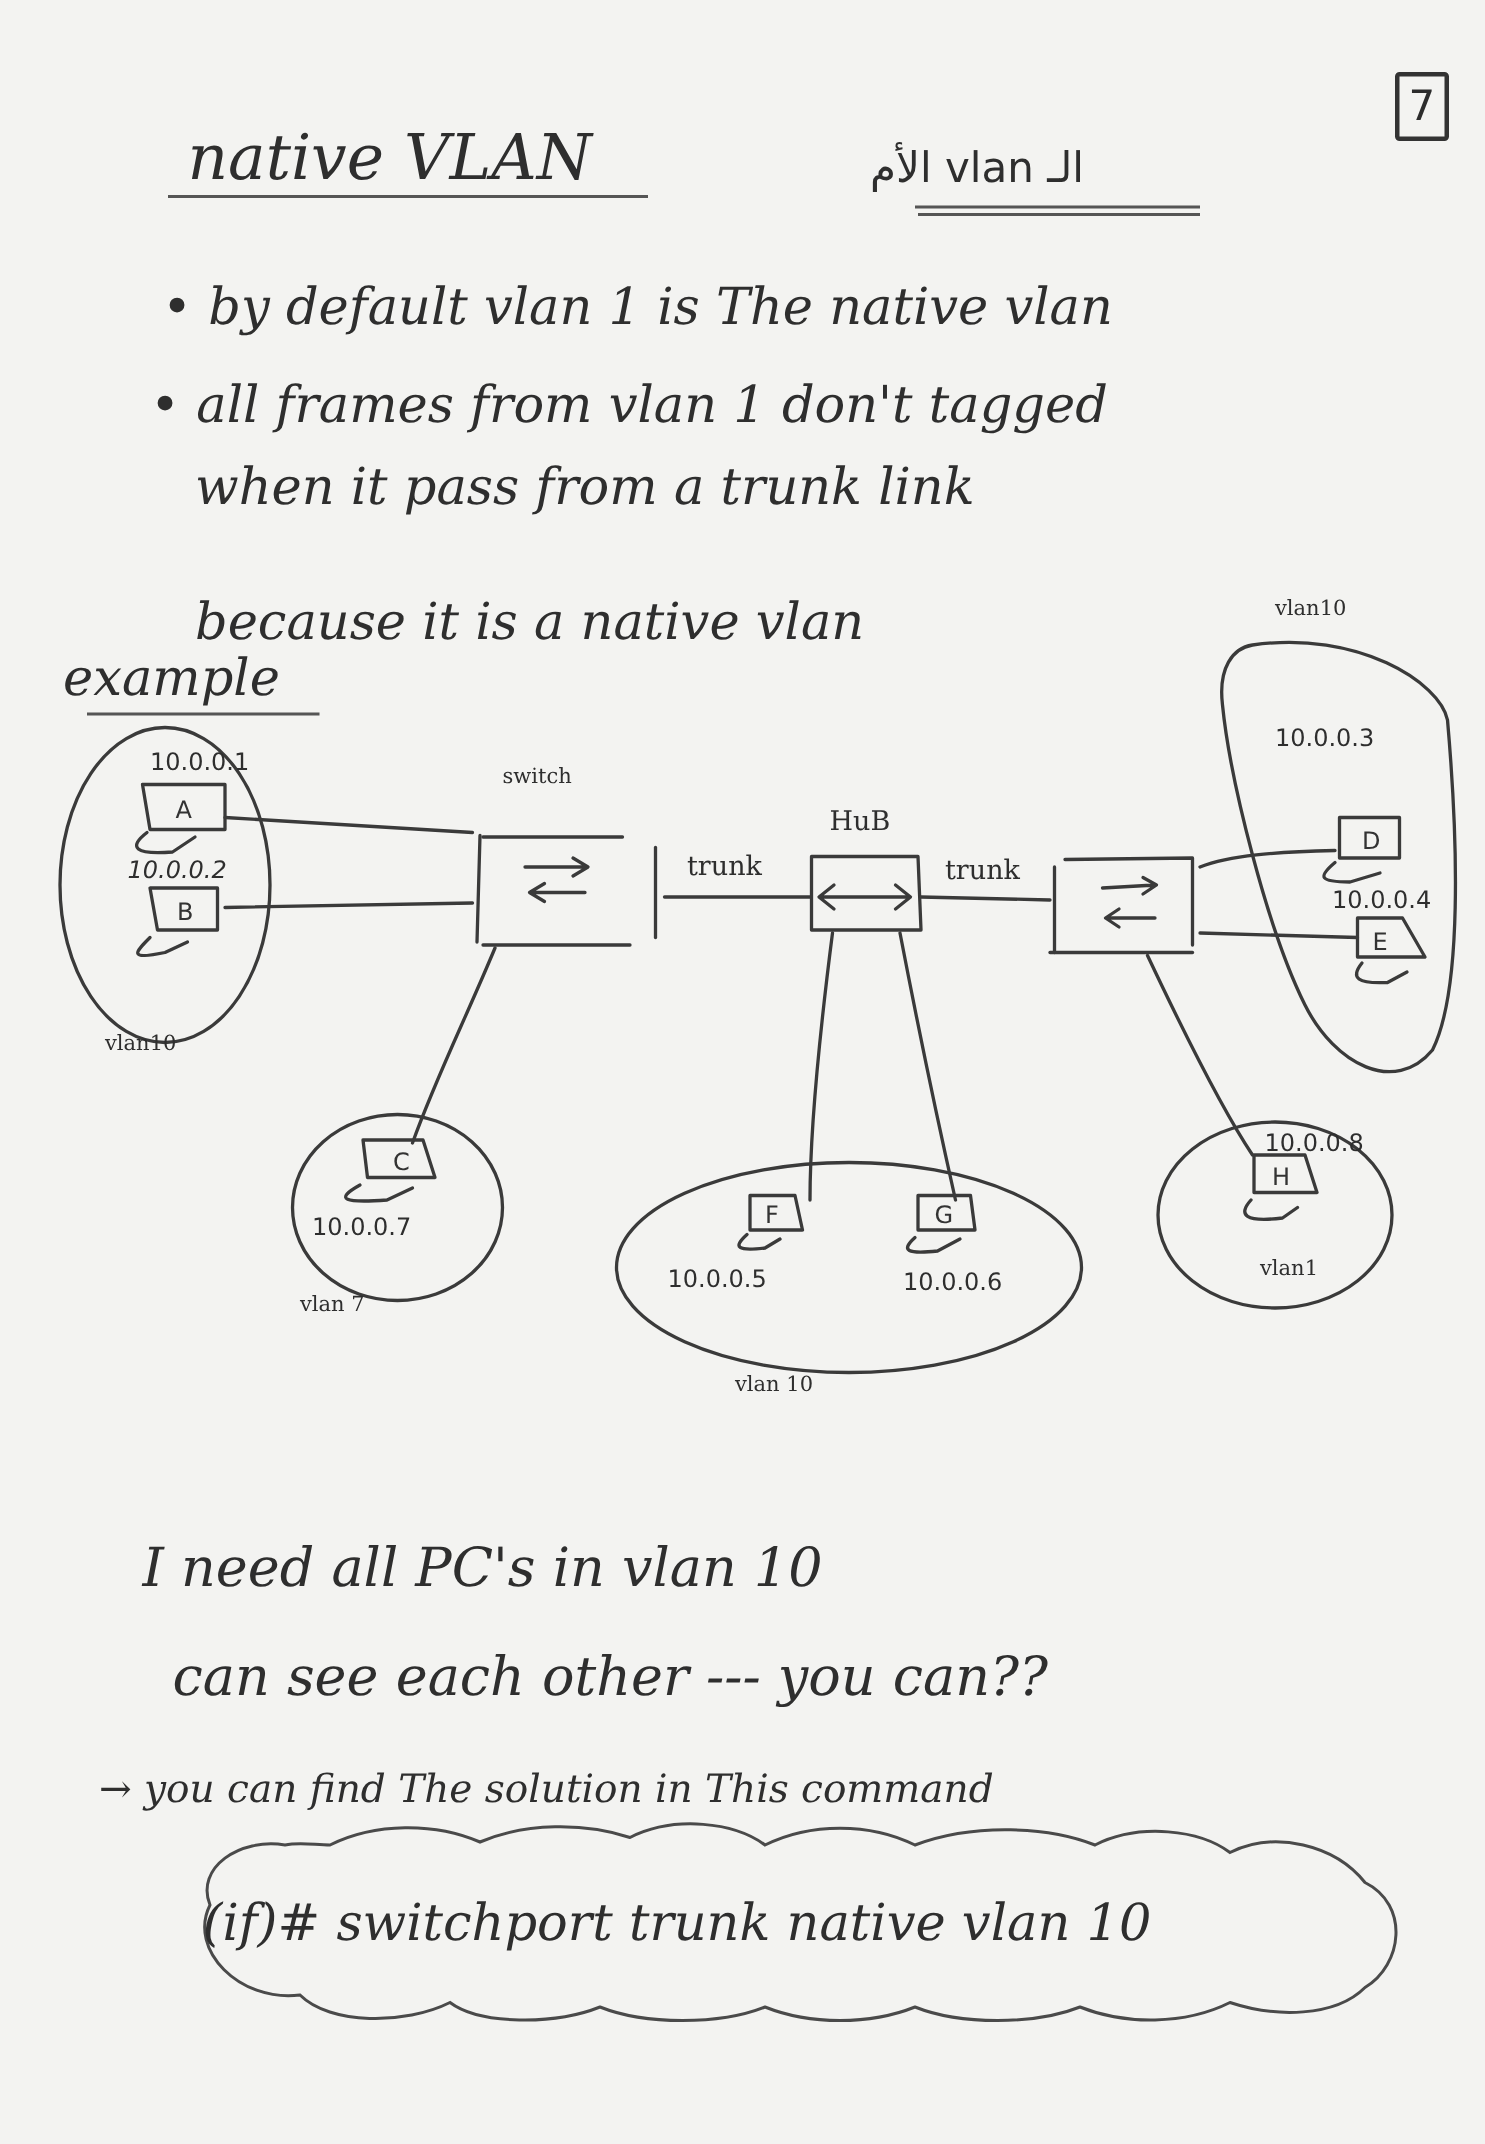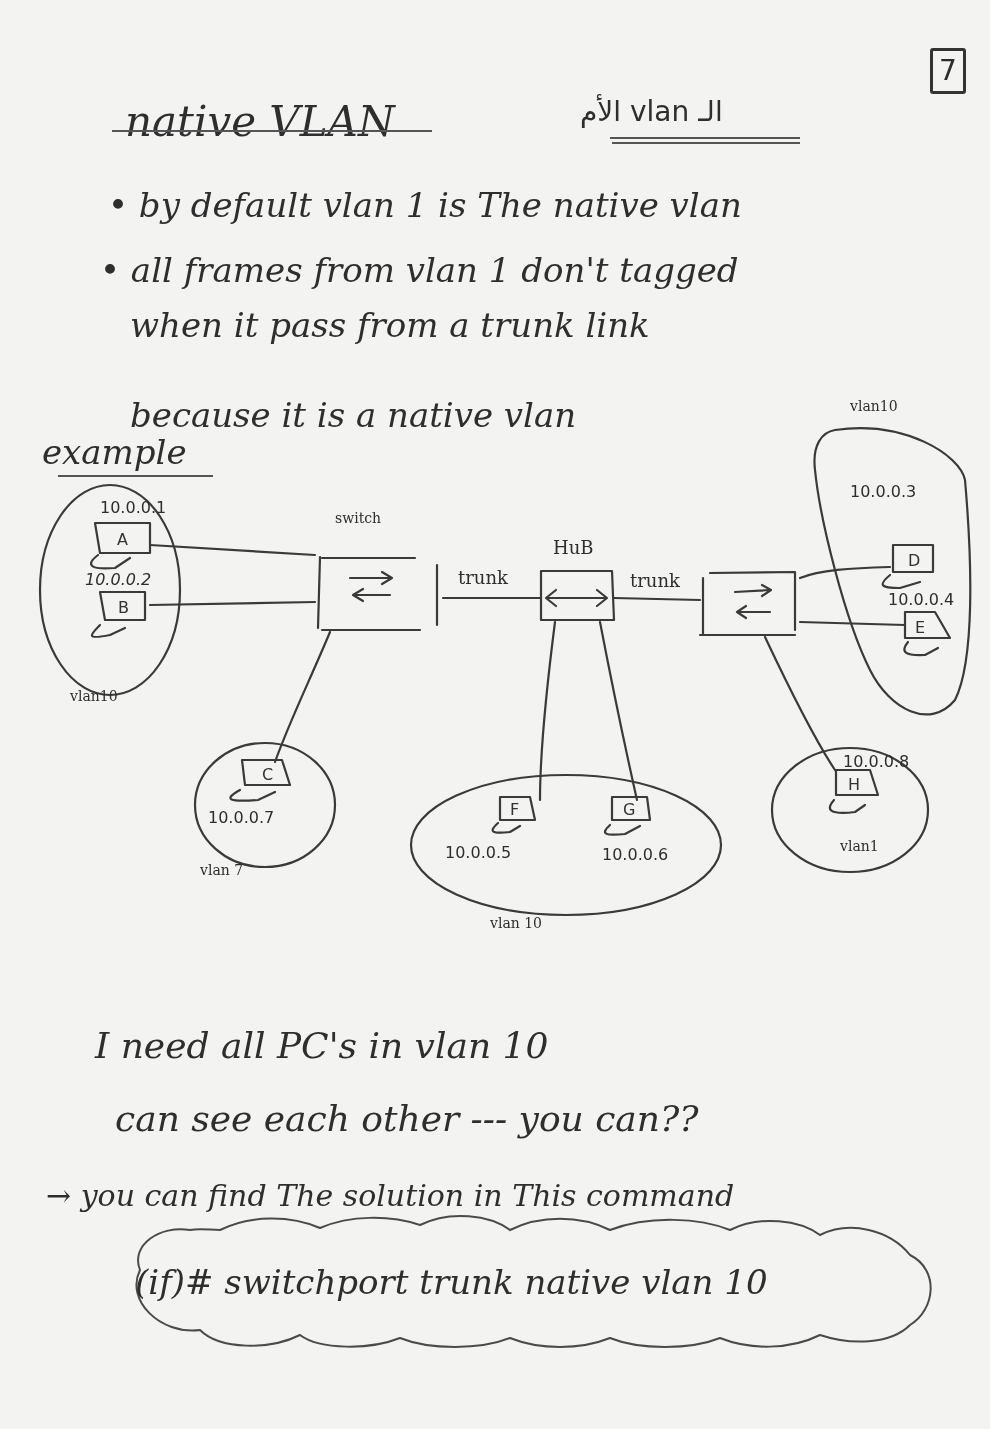--- a/index.html
+++ b/index.html
@@ -22,21 +22,21 @@
     border:3px solid #333; border-radius:3px;
     font-family:"DejaVu Sans", sans-serif; font-size:28px; text-align:center; line-height:40px;
   }
   .pc-label { font-family:"DejaVu Sans", sans-serif; font-size:16px; fill:#333; }
 </style>
 </head>
 <body>
 
 <div class="pagebox">7</div>
 
-<div class="hand title" style="left:125px;top:80px;margin-top:17px;">native VLAN</div>
+<div class="hand title" style="left:125px;top:80px;">native VLAN</div>
 <div class="u1" style="left:112px;top:130px;width:320px;"></div>
 
 <div class="hand" style="left:580px;top:95px;font-size:28px;font-style:normal;font-family:'DejaVu Sans',sans-serif;" dir="rtl">الـ vlan الأم</div>
 <div class="u1" style="left:610px;top:137px;width:190px;"></div>
 <div class="u1" style="left:612px;top:142px;width:188px;"></div>
 
 <div class="hand body-line" style="left:108px;top:185px;">• by default vlan 1 is The native vlan</div>
 <div class="hand body-line" style="left:100px;top:250px;">• all frames from vlan 1 don't tagged</div>
 <div class="hand body-line" style="left:130px;top:305px;">when it pass from a trunk link</div>
 <div class="hand body-line" style="left:130px;top:355px;margin-top:40px;">because it is a native vlan</div>
@@ -157,20 +157,20 @@
 <div class="hand ip" style="left:843px;top:752px;">10.0.0.8</div>
 
 <div class="hand label" style="left:70px;top:688px;font-style:normal;">vlan10</div>
 <div class="hand label" style="left:850px;top:398px;font-style:normal;">vlan10</div>
 <div class="hand label" style="left:200px;top:862px;font-style:normal;">vlan 7</div>
 <div class="hand label" style="left:490px;top:915px;font-style:normal;">vlan 10</div>
 <div class="hand label" style="left:840px;top:838px;font-style:normal;">vlan1</div>
 
 <div class="hand body-line" style="left:95px;top:1025px;font-size:36px;">I need all PC's in vlan 10</div>
 <div class="hand body-line" style="left:115px;top:1098px;font-size:36px;">can see each other --- you can??</div>
-<div class="hand body-line" style="left:46px;top:1178px;font-size:30px;">→ you can find The solution in This command</div>
+<div class="hand body-line" style="left:66px;top:1178px;font-size:26px;">→ you can find The solution in This command</div>
 
 <svg style="position:absolute;left:120px;top:1210px;" width="850" height="150">
   <g stroke="#4a4a4a" stroke-width="2" fill="none" stroke-linecap="round">
     <path d="M100 20 C130 5,170 5,200 18 C230 5,270 5,300 15 C330 0,370 5,390 20 C420 5,460 5,490 20 C530 5,580 8,610 20 C640 5,680 10,700 25 C730 10,770 20,790 45 C820 60,815 100,790 115 C770 135,730 135,700 125 C670 140,630 140,600 128 C570 140,520 140,490 128 C460 140,420 140,390 128 C360 140,310 140,280 128 C250 140,200 140,180 125 C150 140,100 140,80 120 C40 125,5 90,20 60 C10 35,40 15,70 20 C80 18,90 20,100 20 Z"></path>
   </g>
 </svg>
 <div class="hand" style="left:135px;top:1262px;font-size:34px;">(if)# switchport trunk native vlan 10</div>
 
 </body></html>

